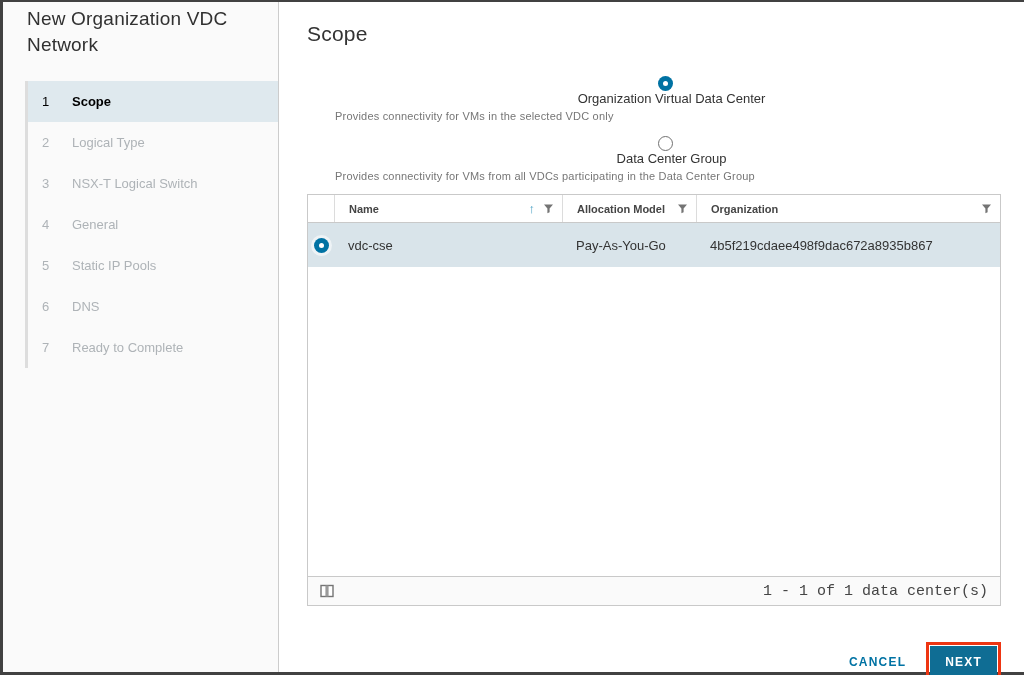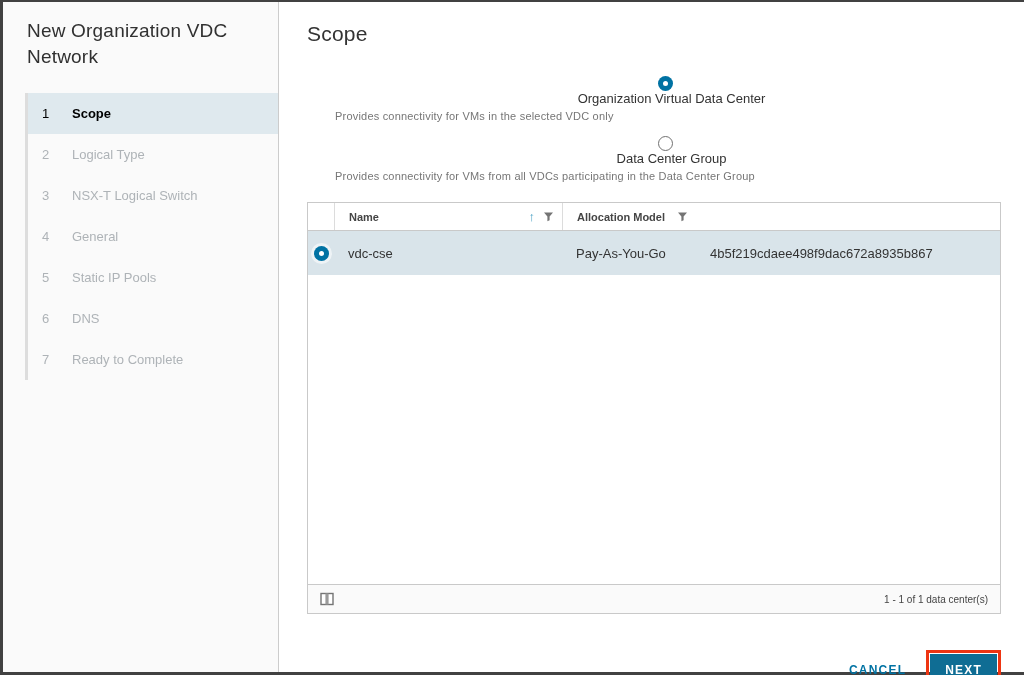--- a/index.html
+++ b/index.html
@@ -12,21 +12,21 @@
     border-top: 2px solid #414141;
     border-bottom: 3px solid #414141;
     display: flex;
   }
 
   
   .sidebar {
     width: 276px; flex: 0 0 276px;
     background: #fafafa;
     border-right: 1px solid #cccccc;
-    padding-top: 16px;
+    padding-top: 4px;
   }
   .wizard-title {
     padding: 0 20px 0 24px;
     font-size: 19px; line-height: 1.35;
     color: #313131; font-weight: 400;
     letter-spacing: .2px;
   }
   .steps { position: relative; margin-top: 24px; }
   .steps-bar {
     position: absolute; left: 22px; top: 0; bottom: 0;
@@ -62,21 +62,21 @@
   }
   .radio.unchecked { background: #fff; border: 1px solid #717171; }
   .radio-label { margin-left: 12px; font-size: 13px; color: #333; }
   .radio-desc {
     margin-left: 28px; font-size: 11px; color: #767676; letter-spacing: .2px;
   }
   .radio-option + .radio-option { margin-top: 14px; }
 
   
   .grid {
-    margin-top: 20px; width: 694px;
+    margin-top: 12px; width: 694px;
     border: 1px solid #c9c9c9;
     background: #fff;
   }
   .grid-header {
     display: flex; height: 28px; align-items: stretch;
     border-bottom: 1px solid #c9c9c9; background: #fff;
   }
   .gh-cell {
     display: flex; align-items: center;
     font-size: 11px; font-weight: 700; color: #454545;
@@ -106,21 +106,21 @@
   .gr-org { flex: 1; }
 
   .grid-body-empty { height: 309px; background: #fff; }
 
   .grid-footer {
     height: 29px; background: #fafafa;
     border-top: 1px solid #c9c9c9;
     display: flex; align-items: center; justify-content: space-between;
     padding: 0 12px;
   }
-  .pagination { font-size: 10px; color: #454545; }
+  .pagination { font-size: 15px; color: #454545; font-family: Liberation Mono, monospace; }
 
   
   .actions {
     width: 694px; margin-top: 36px;
     display: flex; justify-content: flex-end; align-items: center;
   }
   .btn-cancel {
     background: transparent; border: none;
     color: #0072a3; font-family: inherit;
     font-size: 12px; font-weight: 700; letter-spacing: 1.2px;
@@ -213,20 +213,29 @@
         </div>
         <div class="gh-cell col-alloc">
           <span>Allocation Model</span>
           <span class="gh-spacer"></span>
           <span class="filter-icon">
             <svg width="11" height="11" viewBox="0 0 11 11">
                 <path d="M1 1.5h9L6.6 5.4v3.8l-2.2 1V5.4L1 1.5z" fill="#747474"></path>
               </svg>
           </span>
         </div>
+        <div class="gh-cell col-org">
+          <span>Organization</span>
+          <span class="gh-spacer"></span>
+          <span class="filter-icon">
+            <svg width="11" height="11" viewBox="0 0 11 11">
+                <path d="M1 1.5h9L6.6 5.4v3.8l-2.2 1V5.4L1 1.5z" fill="#747474"></path>
+              </svg>
+          </span>
+        </div>
       </div>
 
       <div class="grid-row">
         <div class="gr-radio-cell">
           <span class="radio checked"></span>
         </div>
         <div class="gr-cell gr-name">vdc-cse</div>
         <div class="gr-cell gr-alloc">Pay-As-You-Go</div>
         <div class="gr-cell gr-org">4b5f219cdaee498f9dac672a8935b867</div>
       </div>

